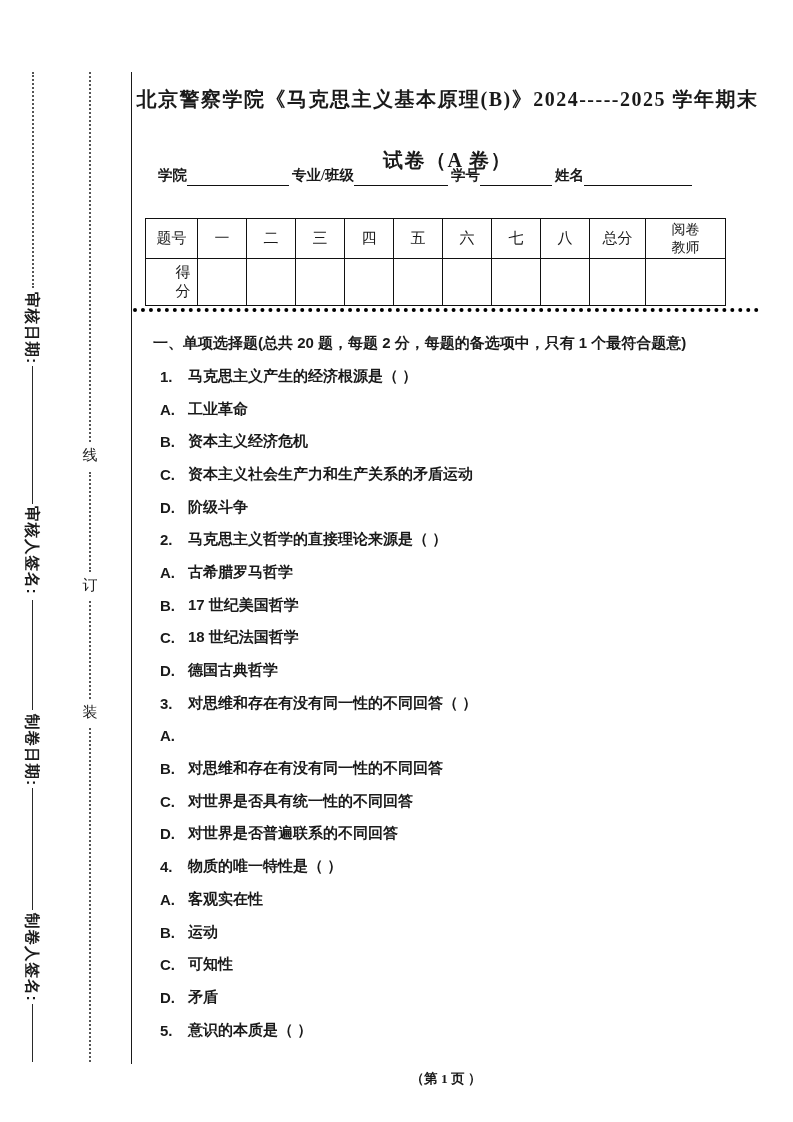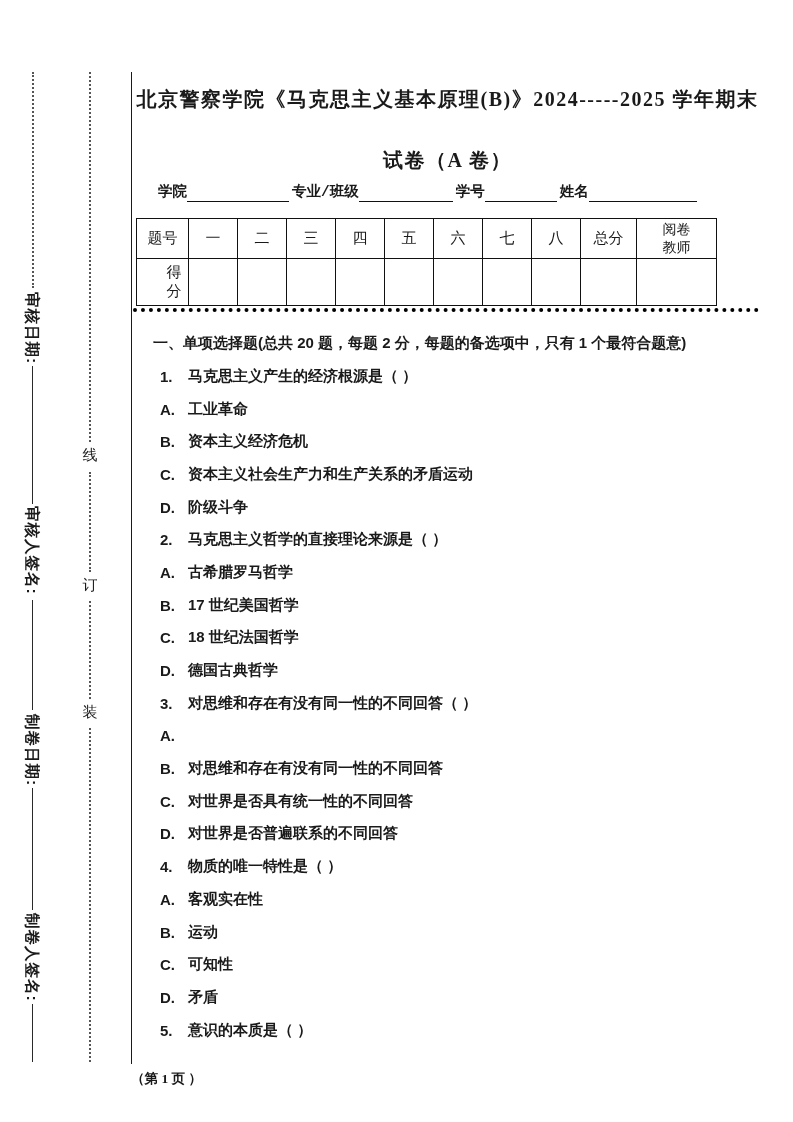--- a/index.html
+++ b/index.html
@@ -18,28 +18,28 @@
   .bind-char {
     position:absolute; left:81px; width:18px; text-align:center;
     font-size:15px; background:#fff;
   }
   .content-border { left:131px; top:72px; height:992px; border-left:1.6px solid #1a1a1a; }
   .title {
     position:absolute; left:135px; width:625px; text-align:center;
     font-weight:bold; font-size:20px; letter-spacing:1.5px;
   }
   .fields {
-    position:absolute; left:158px; top:182px; width:578px;
+    position:absolute; left:158px; top:166px; width:578px;
     display:flex; align-items:center; font-weight:bold; font-size:14.5px;
   }
   .flabel { flex:none; padding-bottom:1px; }
-  .mlg { margin-left:3px;font-family:Liberation Mono, monospace; }
+  .mlg { margin-left:3px; }
   .blank { flex:none; border-bottom:1.3px solid #111; height:19px; }
   .score-table {
-    position:absolute; left:136px; top:218px;
+    position:absolute; left:145px; top:218px;
     border-collapse:collapse; table-layout:fixed; width:580px;
     font-size:15px;
     border-radius:18px;
   }
   .score-table td {
     border:1.4px solid #111; text-align:center; vertical-align:middle;
     padding:0; overflow:hidden;
   }
   .score-table tr.r1 td { height:39px; }
   .score-table tr.r2 td { height:46px;padding-left:23px; }
@@ -50,21 +50,21 @@
   }
   .sec-heading {
     position:absolute; left:147px; top:334px; width:600px;
     font-family:"Liberation Sans", sans-serif; font-weight:700; font-size:15px;margin-left:6px;
   }
   .questions { position:absolute; left:160px; top:360px; width:585px;
     font-family:"Liberation Sans", sans-serif; font-weight:600; font-size:15px; }
   .qline { height:32.7px; display:flex; align-items:center; }
   .qnum { flex:0 0 28px; }
   .footer {
-    position:absolute; left:131px; top:1070px; width:630px; text-align:left;
+    position:absolute; left:131px; top:1070px; width:630px; text-align:center;
     font-weight:bold; font-size:13.5px;
   }
 </style>
 </head>
 <body>
 
 <div class="page">
 
   <div class="abs vdot" style="left:32px;top:72px;height:216px"></div>
   <div class="rot-label" style="left:42px;top:292px">审核日期:</div>

